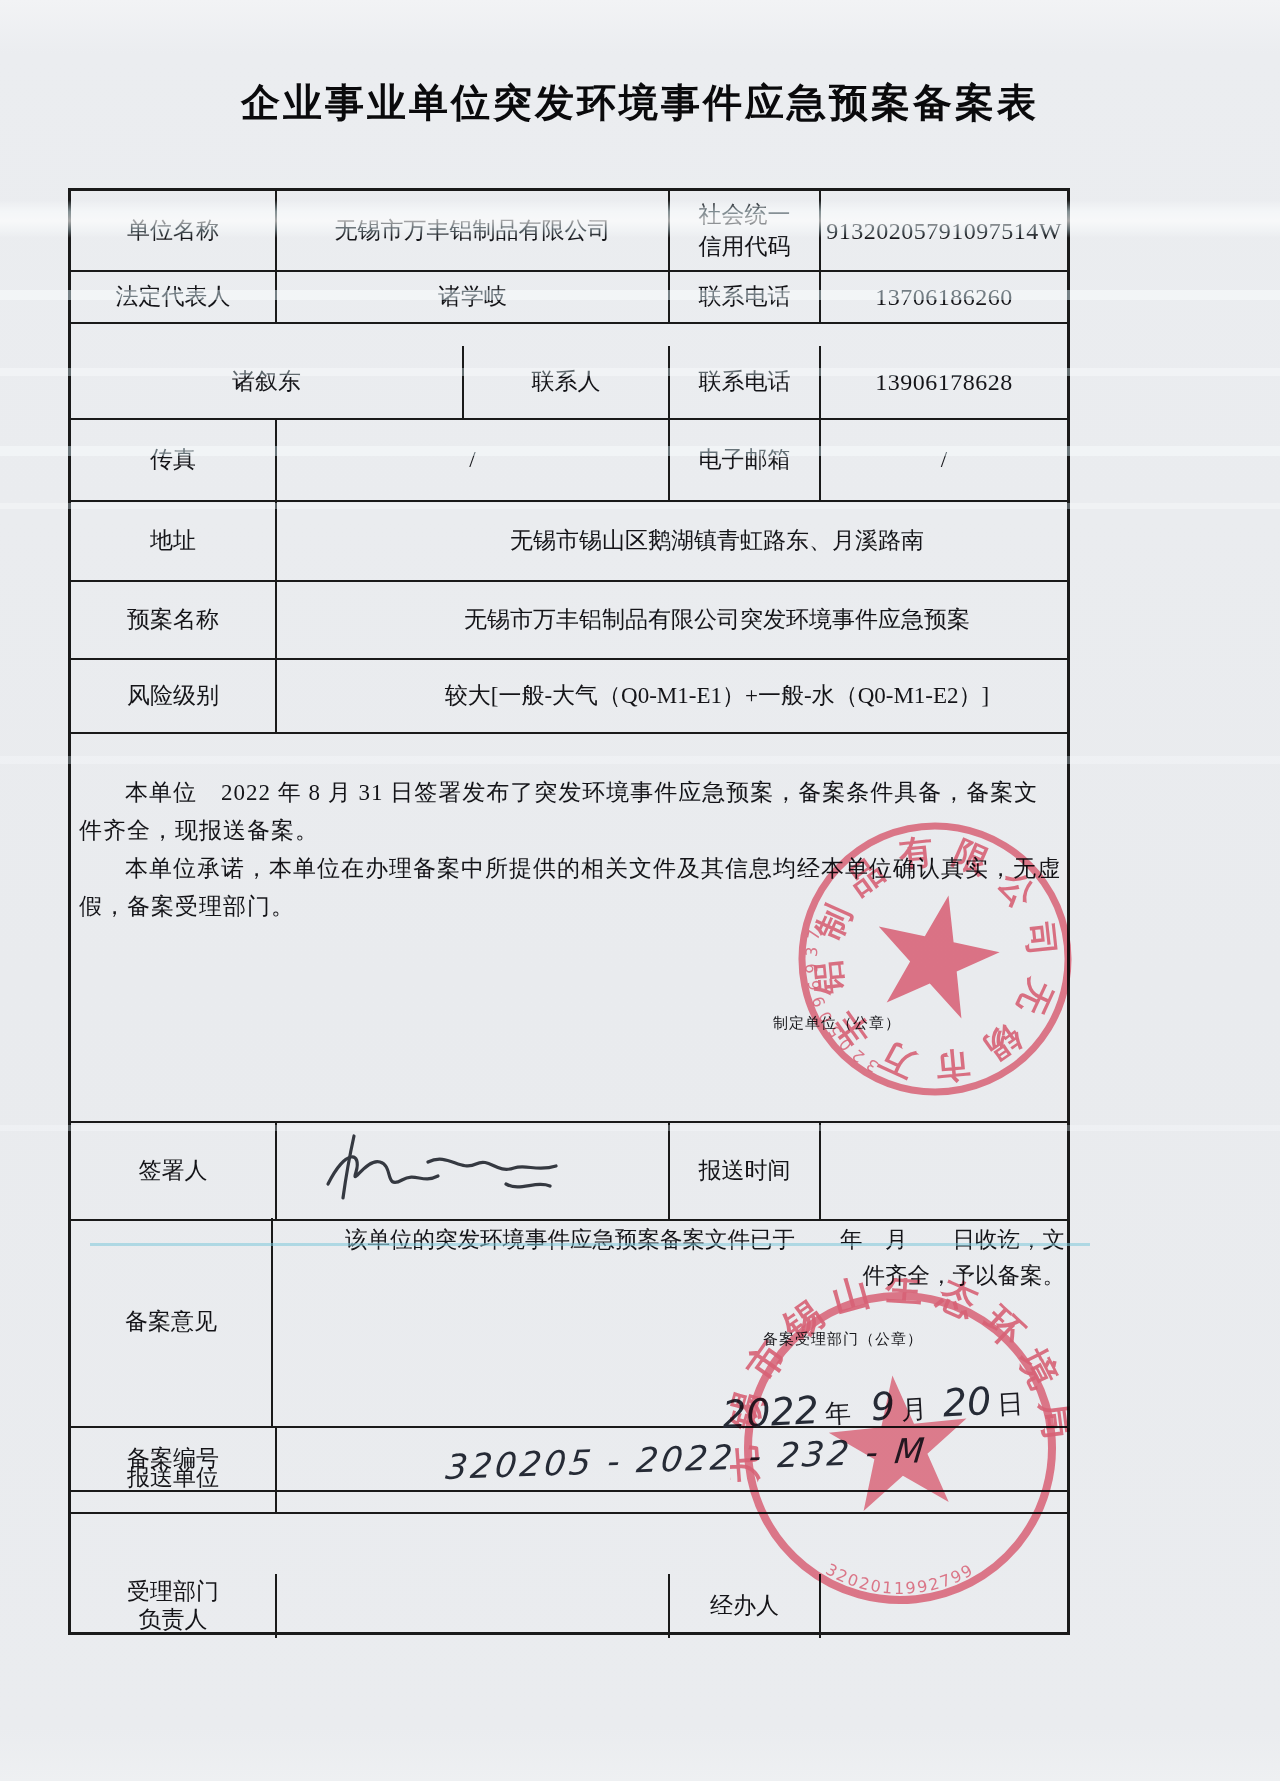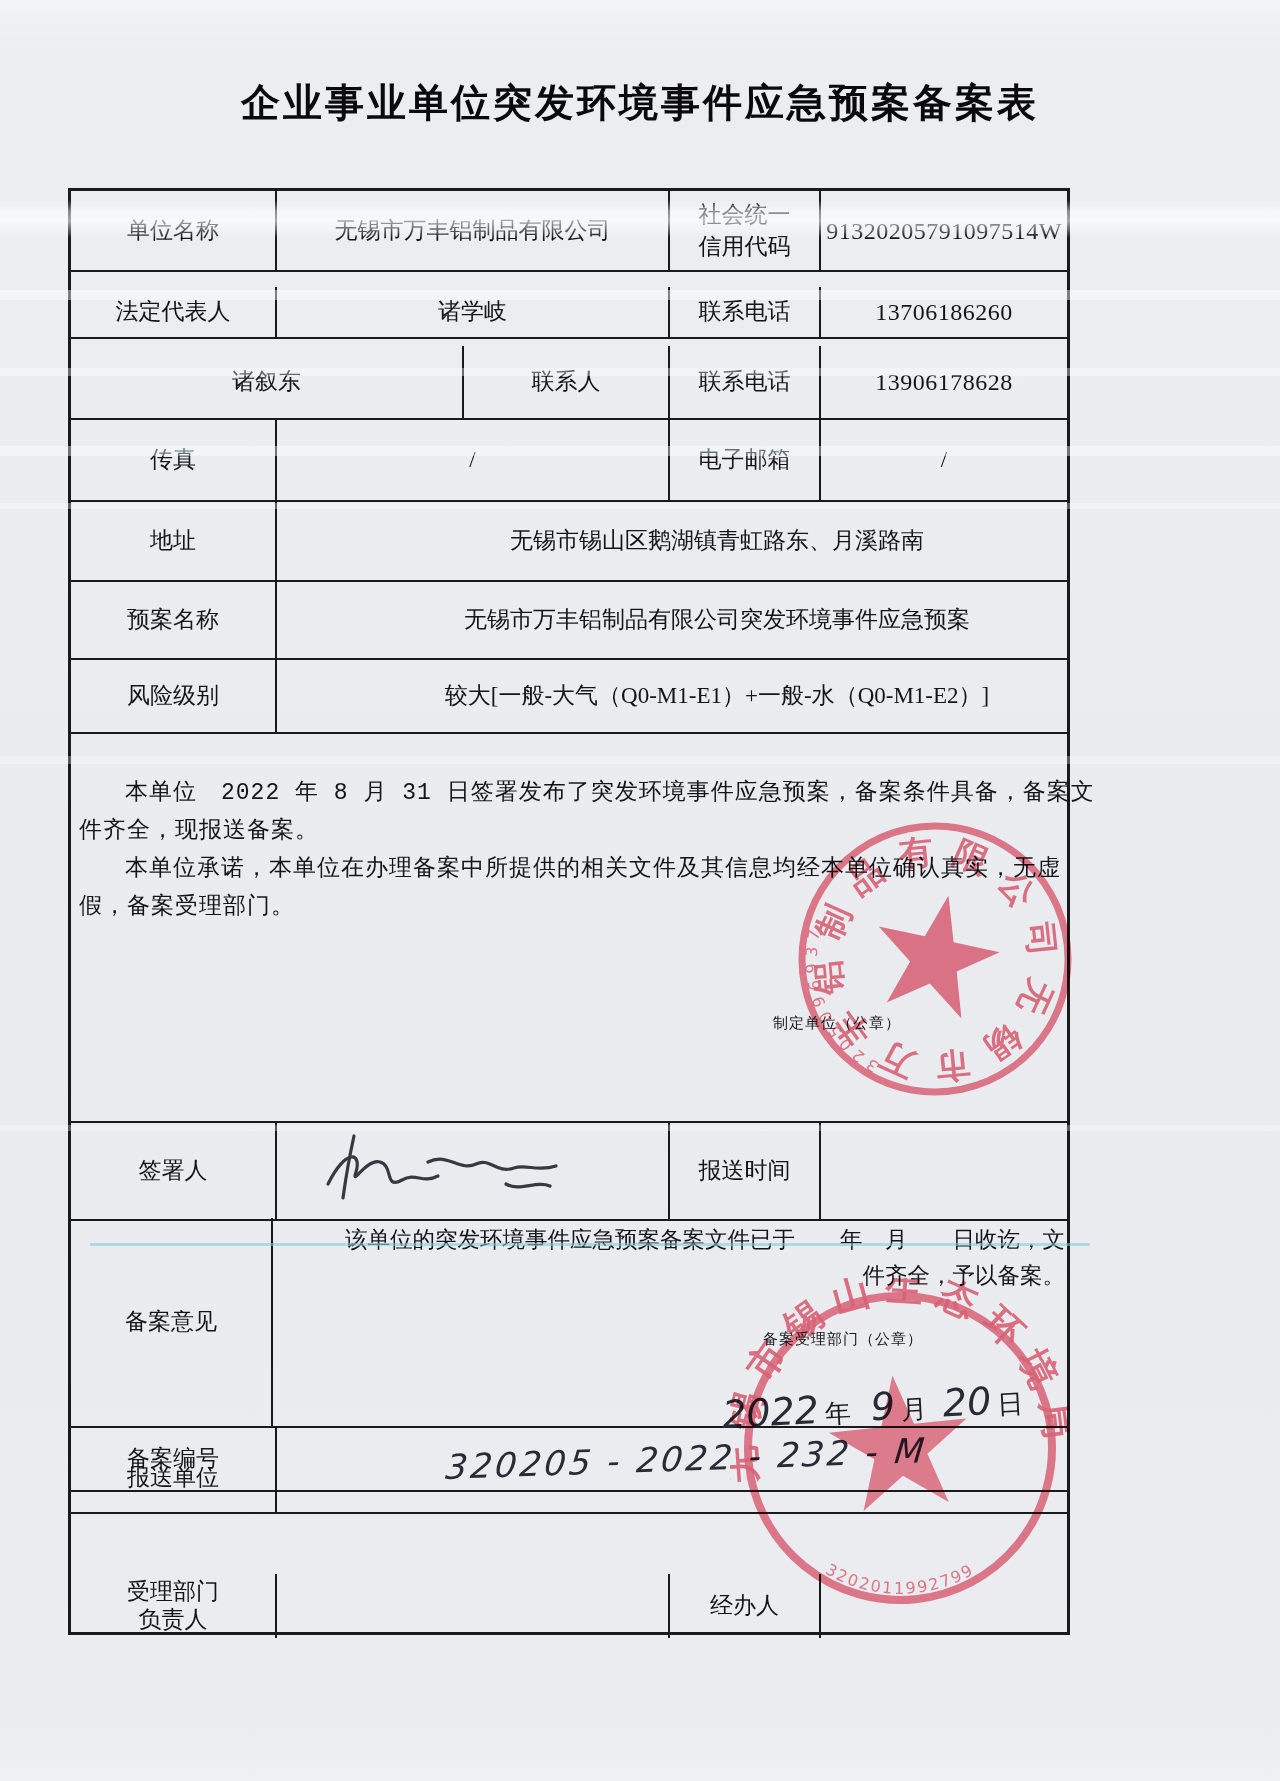--- a/index.html
+++ b/index.html
@@ -14,21 +14,21 @@
   .row{position:absolute;left:0;width:100%;display:flex;box-sizing:border-box;
        border-bottom:2px solid #1a1a1a;}
   .row.last{border-bottom:none;}
   .cell{box-sizing:border-box;border-right:2px solid #1a1a1a;display:flex;flex-direction:column;
         align-items:center;justify-content:center;font-size:23px;text-align:center;line-height:32px;}
   .cell.nob{border-right:none;}
   .c1{width:206px;}.c2{width:393px;}.c3{width:151px;}.c4{flex:1;}
   .rest{flex:1;}
   .vshift{padding-left:90px;}
   .num{letter-spacing:.5px;font-size:24px;}
-  .decl{display:block;align-items:flex-start;text-align:left;padding:40px 4px 0 8px;font-family:Liberation Mono, monospace;}
+  .decl{display:block;align-items:flex-start;text-align:left;padding:40px 4px 0 8px;}
   .decl .ln{white-space:nowrap;line-height:38px;font-size:23px;letter-spacing:1px;}
   .ind{text-indent:46px;}
   .opinion{display:block;align-items:flex-start;text-align:right;padding:4px 2px 0 26px;}
   .opinion .ln{white-space:nowrap;line-height:36px;font-size:22.5px;}
   .sigcell{justify-content:center;align-items:center;flex-direction:row;padding-right:60px;}
   .overlay{position:absolute;z-index:4;}
   .caption{font-size:15px;letter-spacing:1px;color:#17171b;}
   .hand{font-family:"DejaVu Sans",sans-serif;font-style:italic;color:#262b36;}
   .filing-no{font-size:34px;letter-spacing:3px;transform:rotate(-2deg) skewX(-8deg);padding-left:30px;}
   .date-line{display:flex;align-items:baseline;transform:rotate(-3deg);}
@@ -60,21 +60,21 @@
     <div class="row" style="top:0;height:81px;">
       <div class="cell c1">单位名称</div>
       <div class="cell c2">无锡市万丰铝制品有限公司</div>
       <div class="cell c3">
         <span>社会统一</span>
         <span>信用代码</span>
       </div>
       <div class="cell c4 nob num">91320205791097514W</div>
     </div>
 
-    <div class="row" style="top:96px;height:52px;">
+    <div class="row" style="top:81px;height:52px;">
       <div class="cell c1">法定代表人</div>
       <div class="cell c2">诸学岐</div>
       <div class="cell c3">联系电话</div>
       <div class="cell c4 nob num">13706186260</div>
     </div>
 
     <div class="row" style="top:155px;height:74px;">
       <div class="cell c2">诸叙东</div>
       <div class="cell c1">联系人</div>
       <div class="cell c3">联系电话</div>

